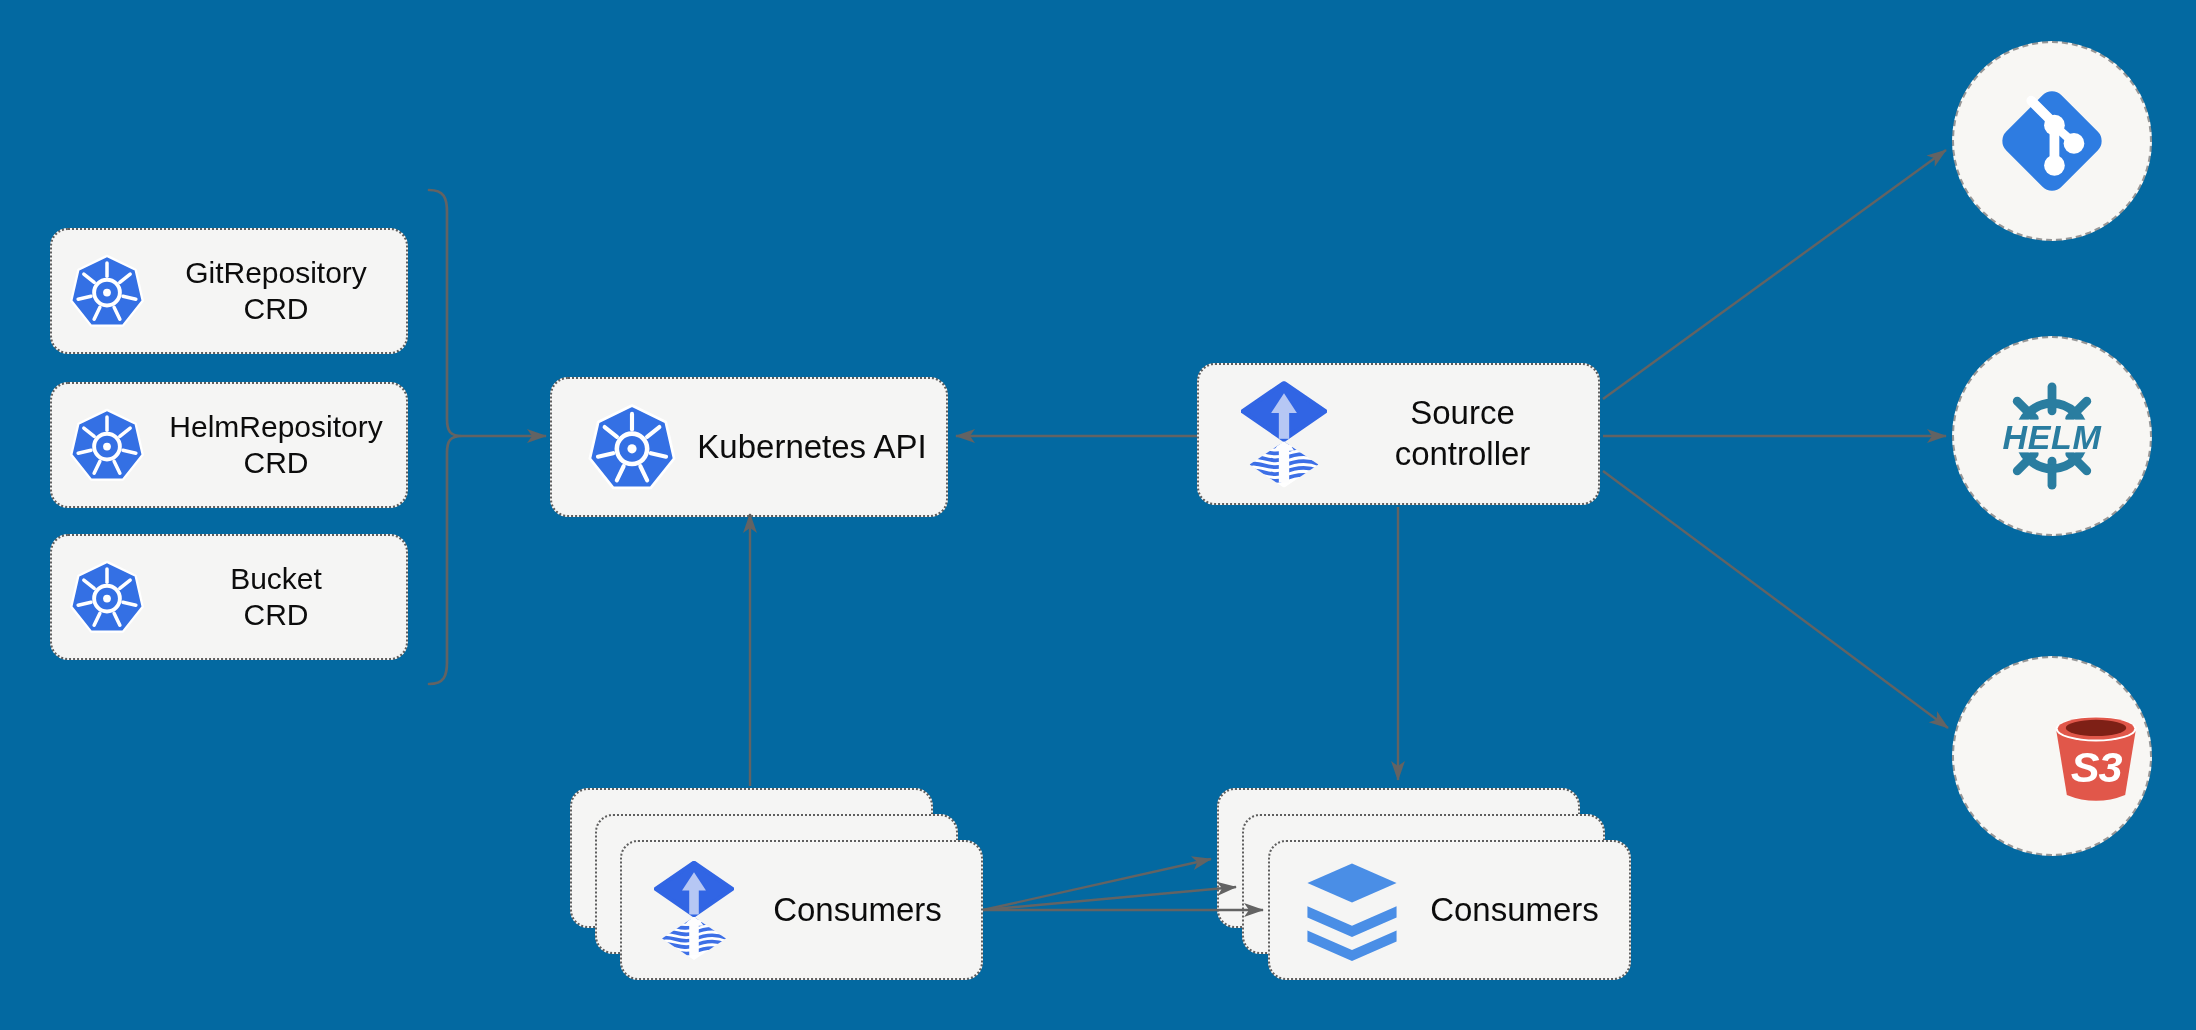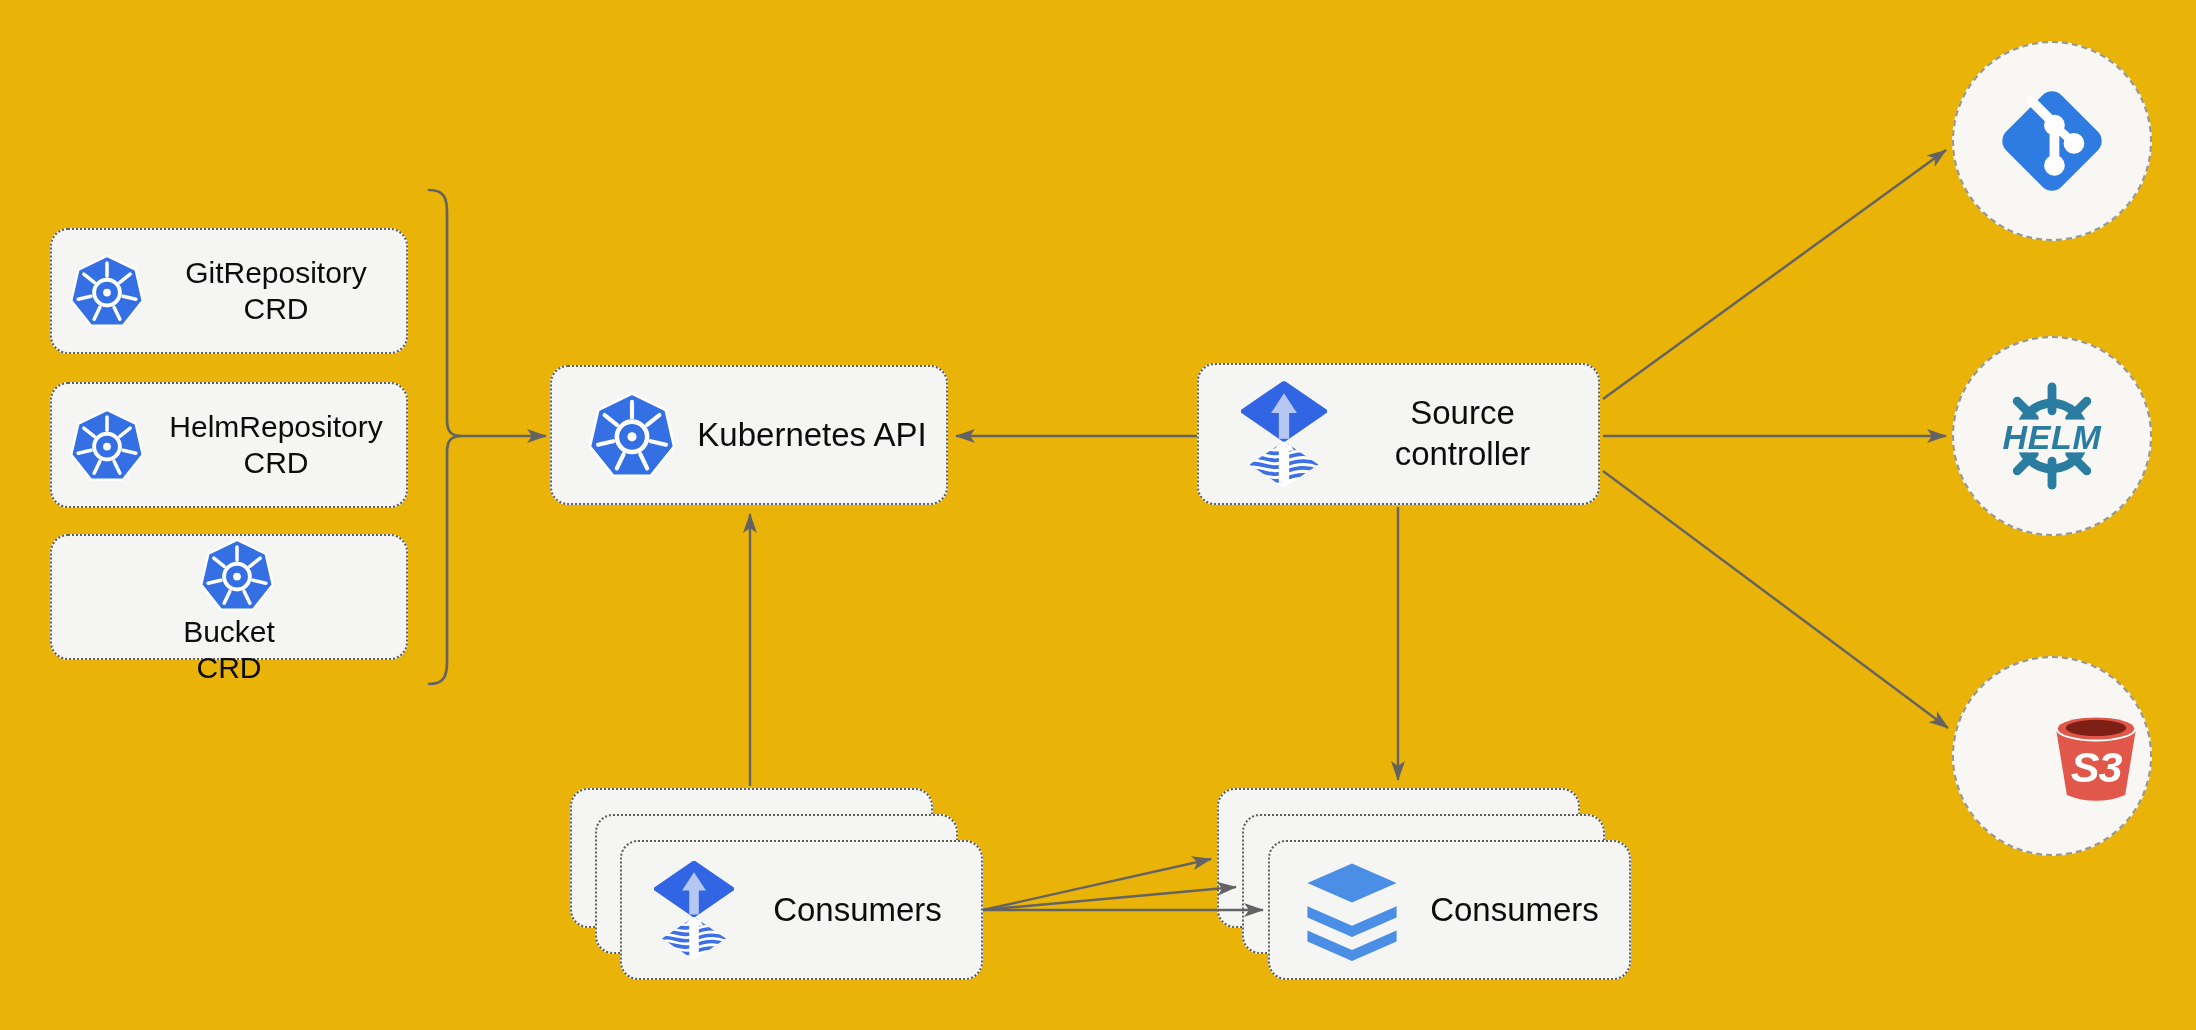--- a/index.html
+++ b/index.html
@@ -1,36 +1,36 @@
 <!DOCTYPE html>
 <html><head>
 <meta charset="utf-8">
 <style>
   html,body { margin:0; padding:0; background:#ffffff; }
   .canvas {
-    position:relative; width:2196px; height:1030px; background:#eab308;
+    position:relative; width:2196px; height:1030px; background:#0369a1;
     font-family:"Liberation Sans", sans-serif; color:#111; overflow:hidden;
   }
   .node {
     position:absolute; box-sizing:border-box;
     background:#f5f5f4; border:2px dotted #5e5e5e; border-radius:18px;
     display:flex; align-items:center;
   }
   .node .label {
     flex:1; text-align:center; white-space:pre-line;
     font-size:33px; line-height:1.24; color:#0c0c0c;
   }
   .crd { left:50px; width:358px; height:126px; }
   .crd .label { font-size:30px; line-height:1.2; }
   .crd .icon { width:78px; height:78px; margin-left:16px; flex:0 0 auto; }
   #crd-git  { top:228px; }
   #crd-helm { top:382px; }
-  #crd-bucket { top:534px;flex-direction:column; }
-
-  #k8s-api { left:550px; top:365px; width:398px; height:140px; }
+  #crd-bucket { top:534px; }
+
+  #k8s-api { left:550px; top:377px; width:398px; height:140px; }
   #k8s-api .icon { width:92px; height:92px; margin-left:34px; flex:0 0 auto; }
 
   #source-controller { left:1197px; top:363px; width:403px; height:142px; }
   #source-controller .icon { width:86px; height:107px; margin-left:42px; flex:0 0 auto; }
 
   .stack-back { background:#f5f5f4; }
   #consumers-back  { left:570px; top:788px; width:363px; height:140px; }
   #consumers-mid   { left:595px; top:814px; width:363px; height:140px; }
   #consumers-front { left:620px; top:840px; width:363px; height:140px; }
   #consumers-front .icon { width:80px; height:99px; margin-left:32px; flex:0 0 auto; }

